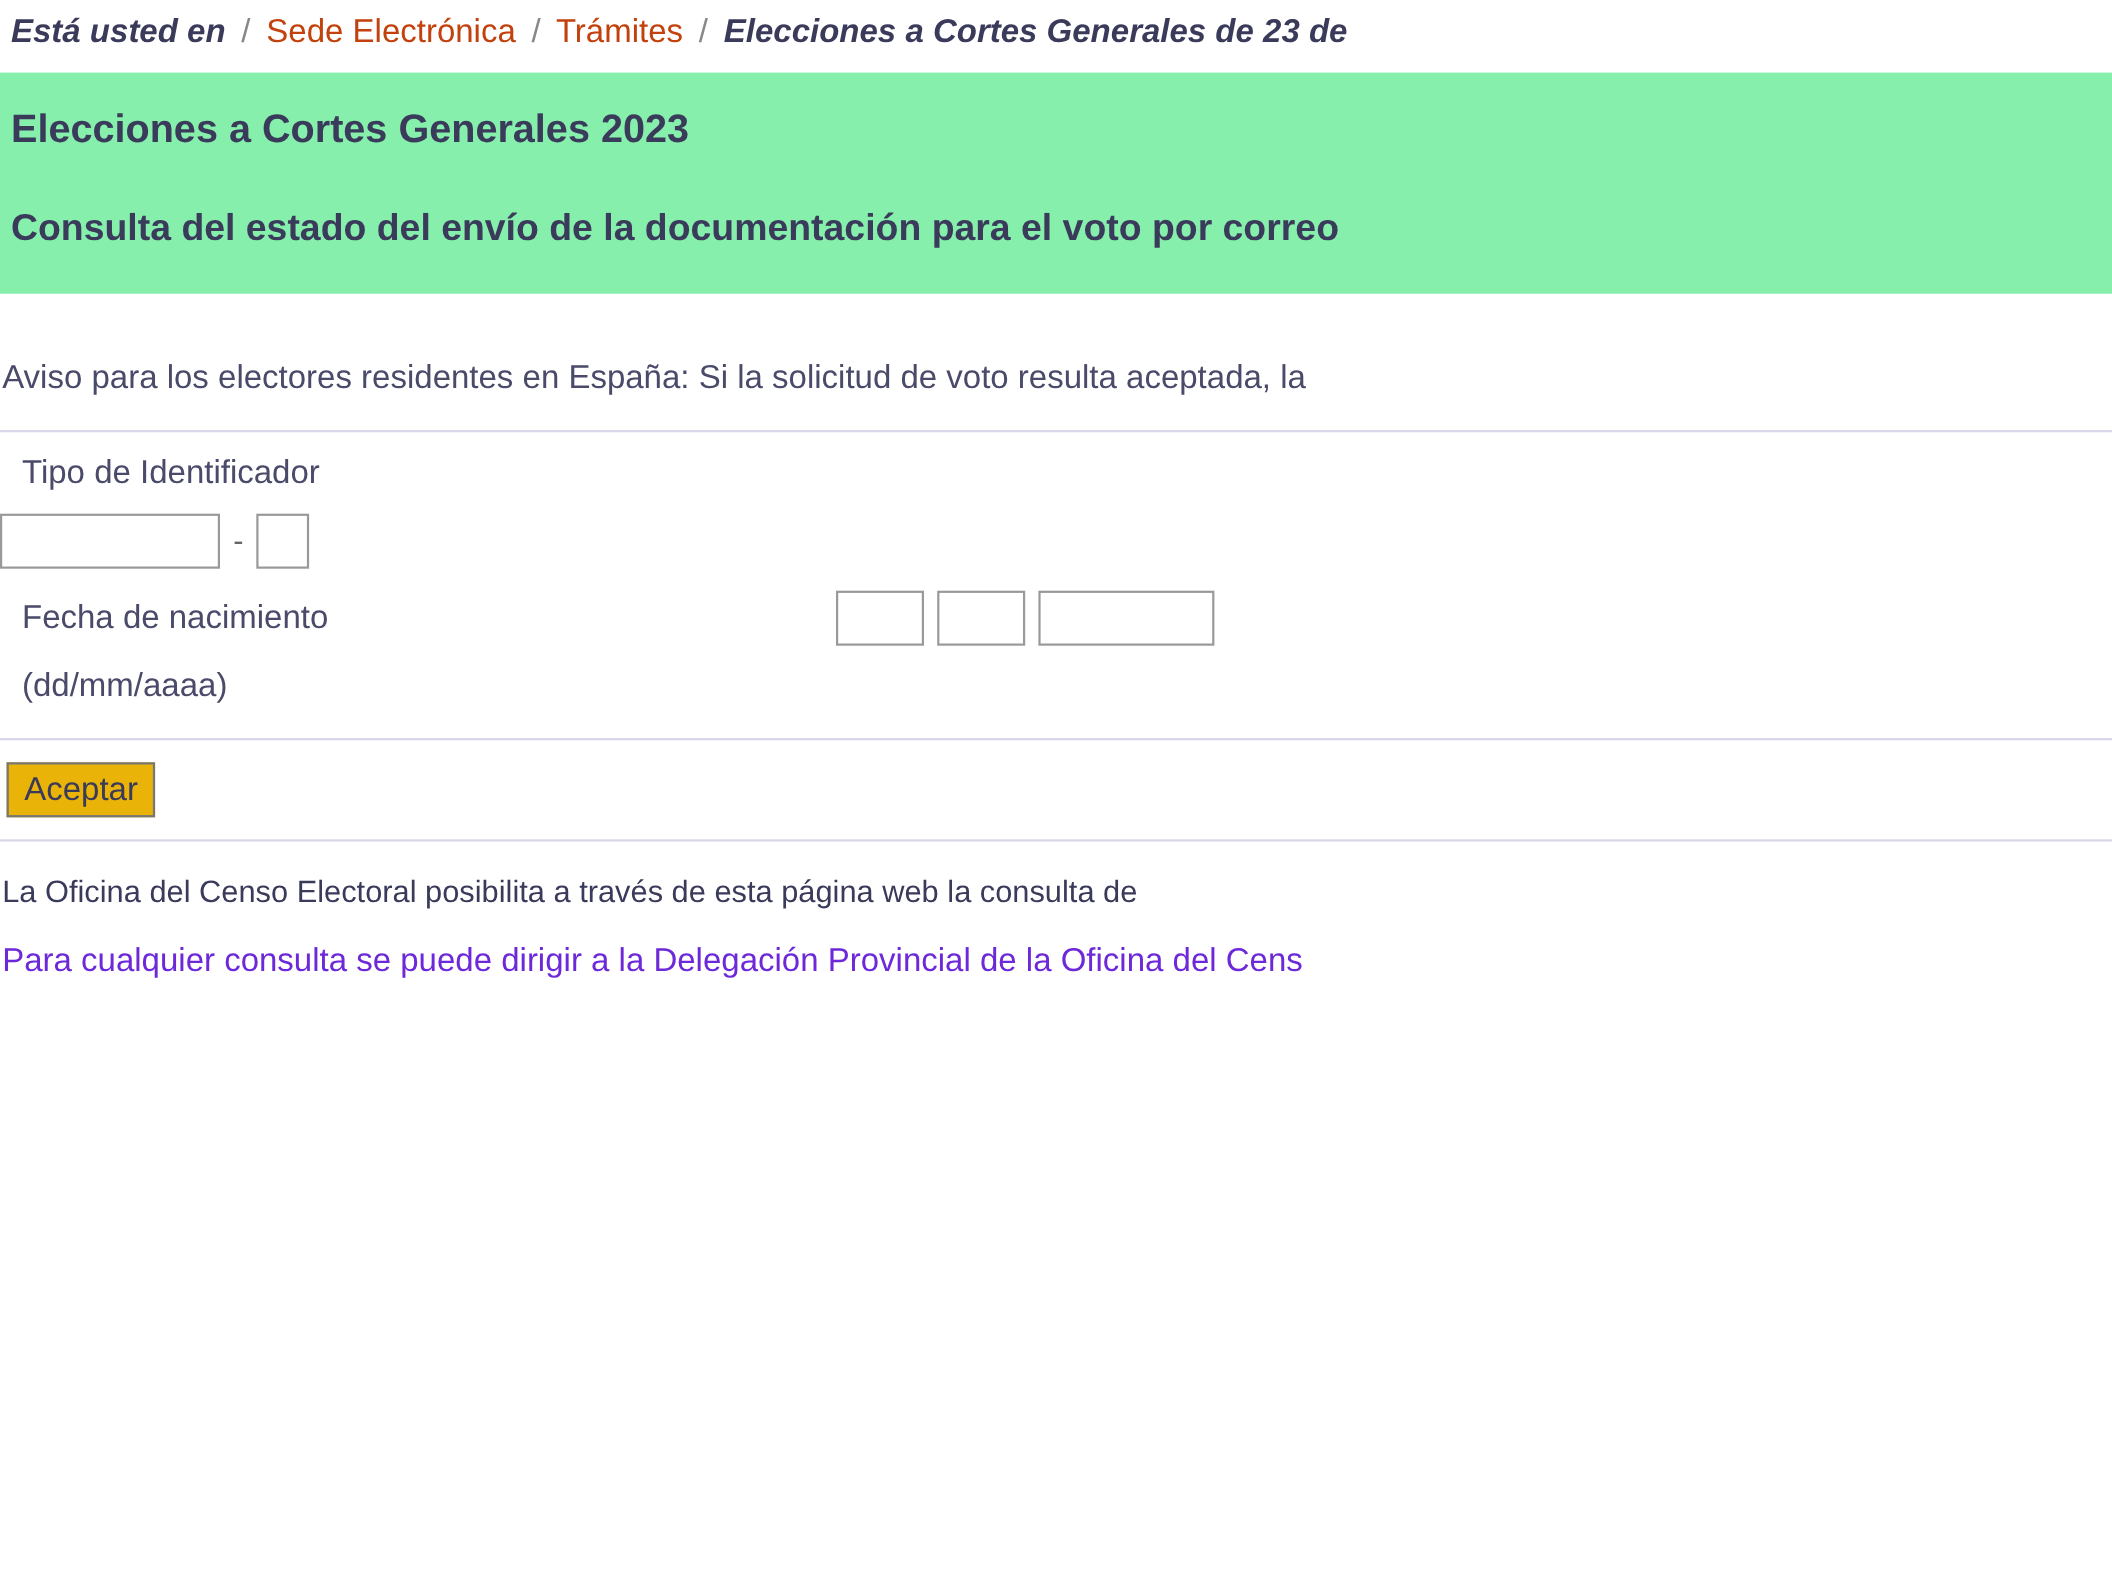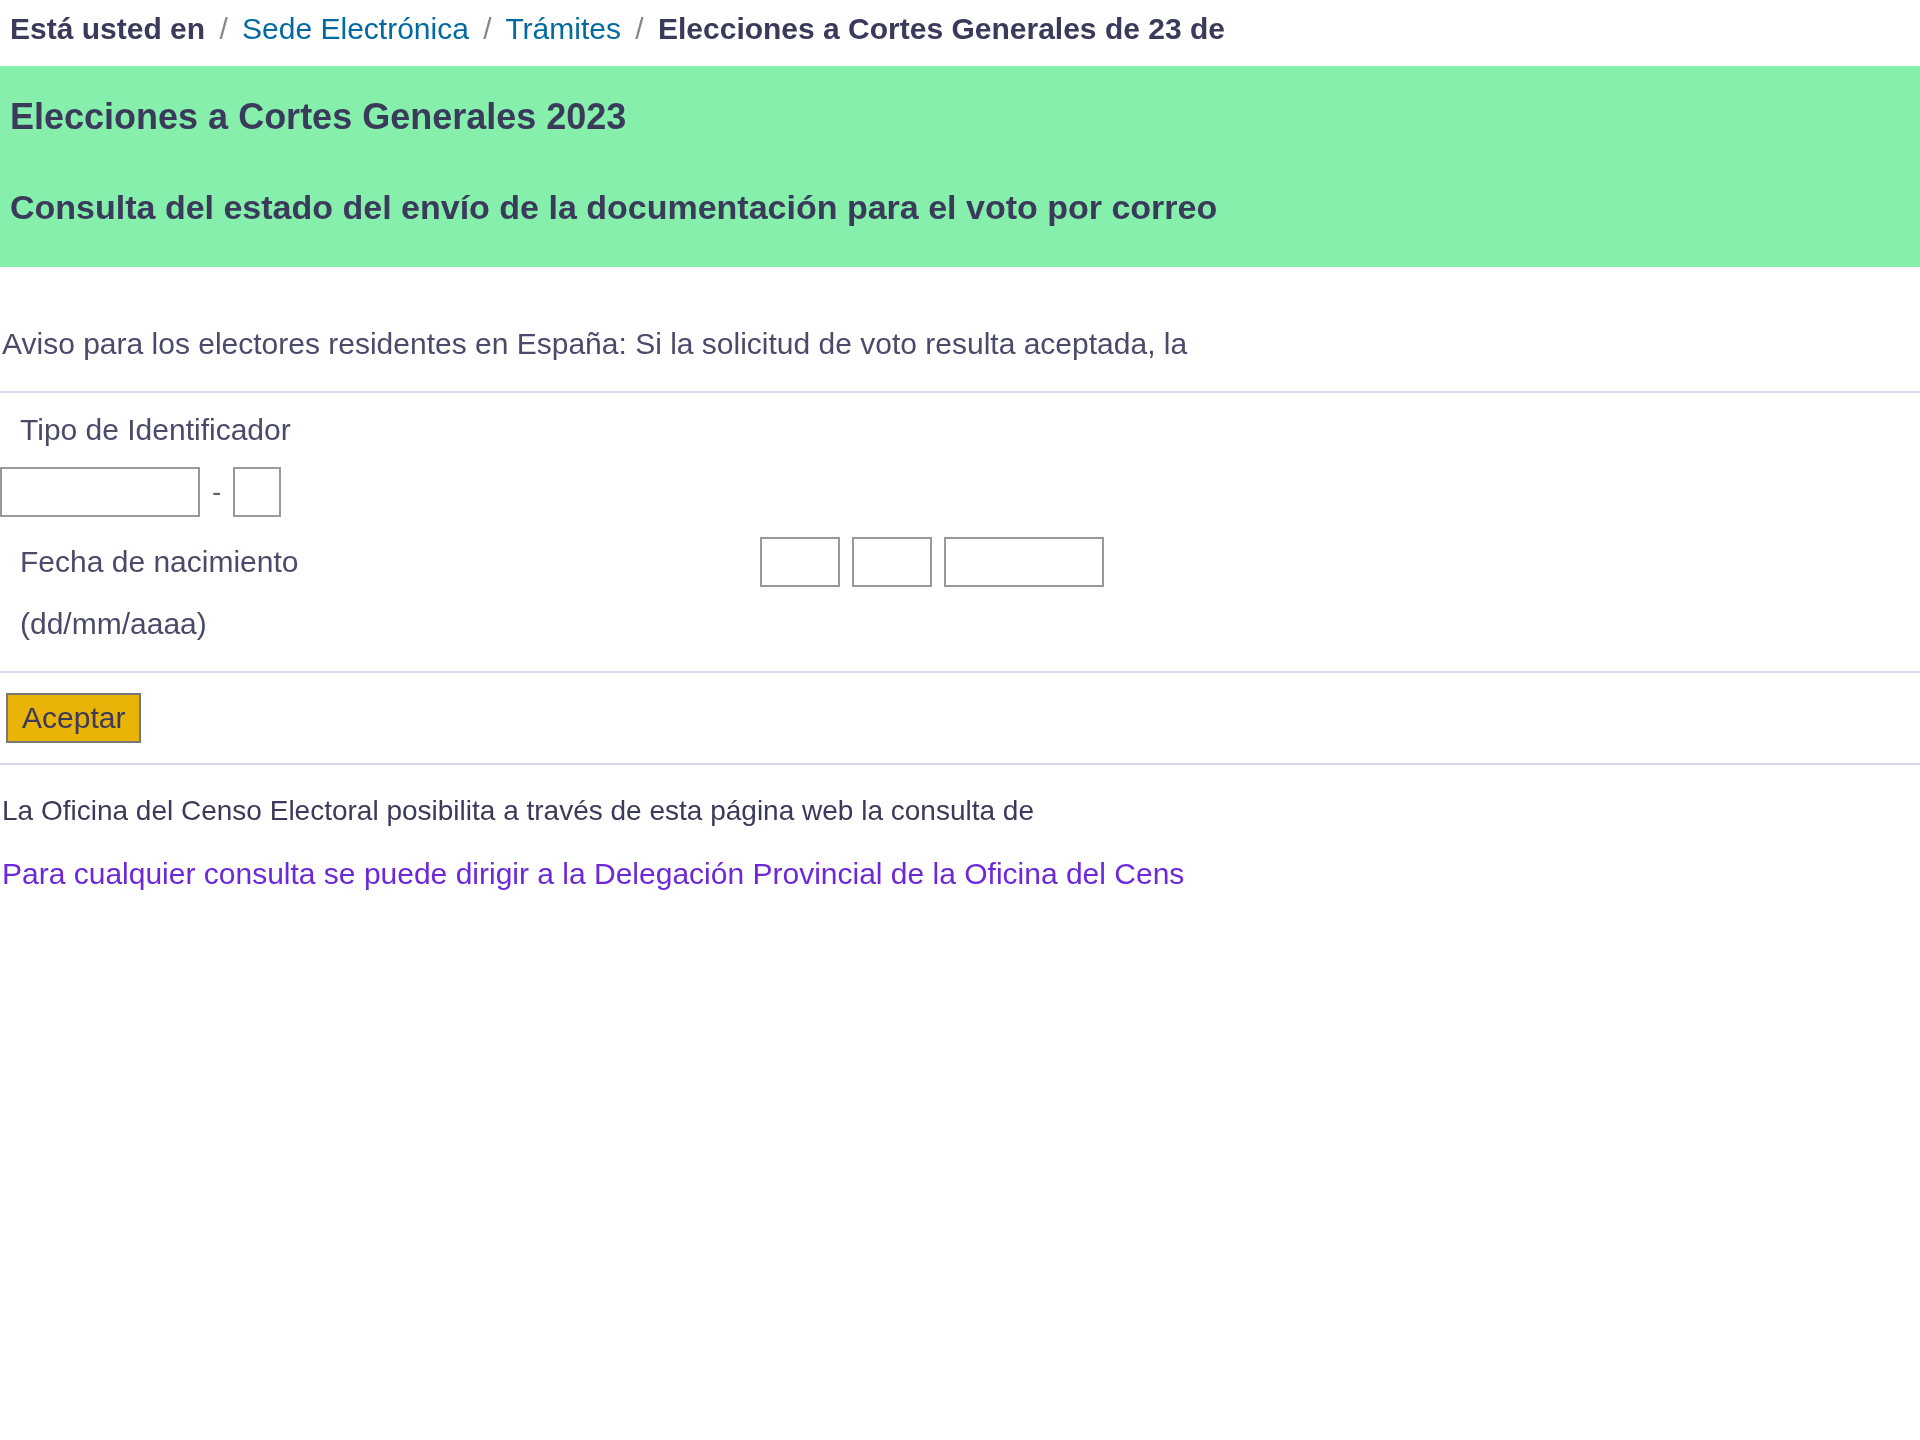--- a/index.html
+++ b/index.html
@@ -15,27 +15,28 @@
       overflow: hidden;
     }
     .breadcrumb {
       padding: 12px 10px 20px 10px;
       font-size: 30px;
       white-space: nowrap;
     }
     .breadcrumb .strong {
       font-weight: bold;
       color: #3a3a5a;
+      font-style: italic;
     }
     .breadcrumb .sep {
       color: #888;
       margin: 0 6px;
     }
     .breadcrumb .link {
-      color: #0369a1;
+      color: #c2410c;
     }
     .header-band {
       background: #86efac;
       padding: 30px 10px 40px 10px;
     }
     .header-band h1 {
       font-size: 36px;
       font-weight: bold;
       color: #3a3a5a;
       margin-bottom: 50px;

